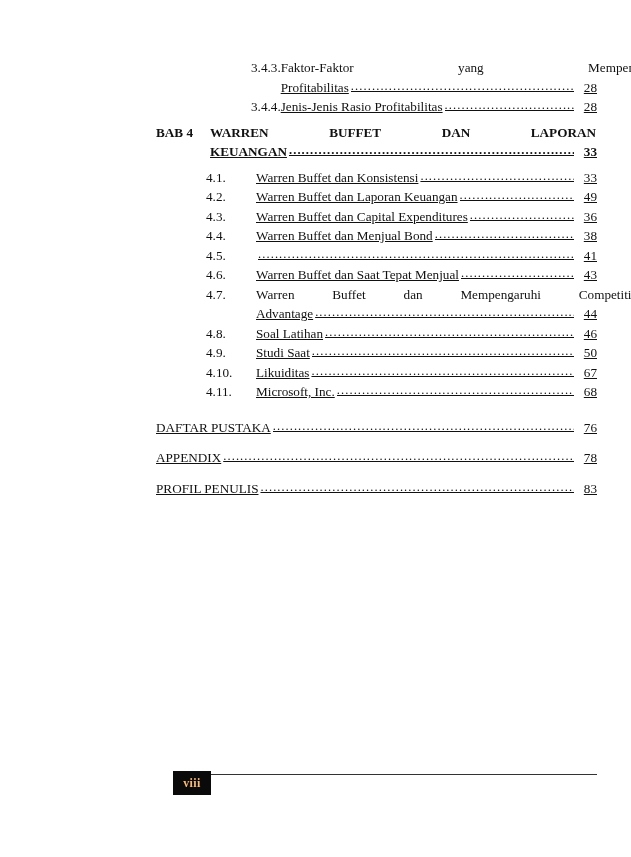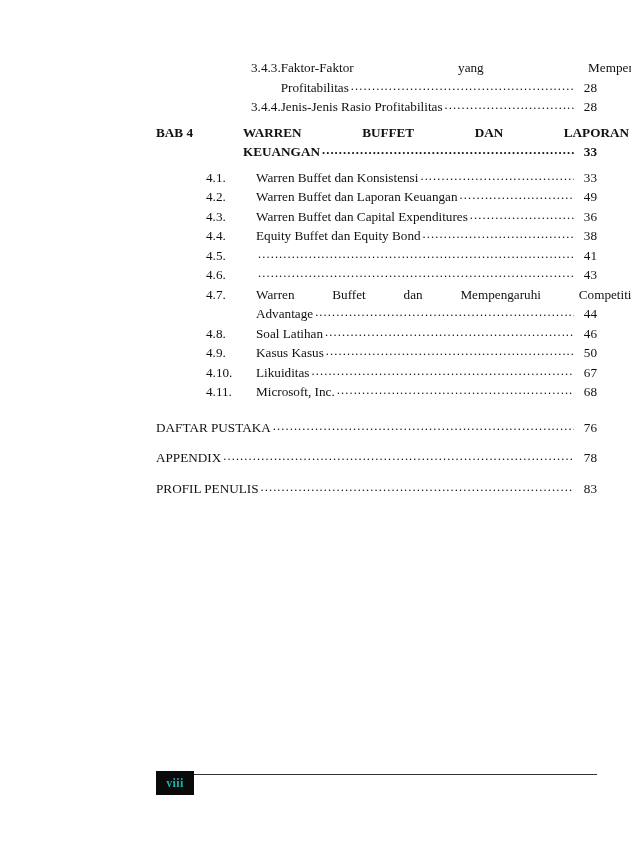--- a/index.html
+++ b/index.html
@@ -57,20 +57,21 @@
   
   .lvl3 { padding-left: 95px; }   
   .lvl2 { padding-left: 50px; }   
   .lvl1 { padding-left: 0px; }    
 
   
   .leader {
     display: flex;
     align-items: flex-start;
     width: 100%;
+    text-decoration: underline;
   }
   .leader .txt {
     flex: 0 0 auto;
     white-space: nowrap;
   }
   .leader .dots {
     flex: 1 1 auto;
     overflow: hidden;
     white-space: nowrap;
     margin: 0 1px 0 2px;
@@ -88,21 +89,21 @@
 
   
   .just {
     display: flex;
     justify-content: space-between;
     width: 388px;
     white-space: nowrap;
   }
   .just.w-bab { width: 386px; }
 
-  .bold { font-weight: bold; gap: 33px; }
+  .bold { font-weight: bold; }
 
   .spacer-sm { height: 6px; }
   .spacer-md { height: 11px; }
   .spacer-lg { height: 16px; }
 
   
   .footer {
     position: absolute;
     left: 120px;
     top: 771px;
@@ -112,26 +113,26 @@
   .footer-rule {
     position: absolute;
     left: 36px;
     right: 0;
     top: 3px;
     height: 1.4px;
     background: #333333;
   }
   .page-badge {
     position: absolute;
-    left: 0;
+    left: 17px;
     top: 0;
     width: 38px;
     height: 24px;
     background: #0a0a0a;
-    color: #14b8a6;
+    color: #fdba74;
     font-size: 12px;
     font-weight: bold;
     display: flex;
     align-items: center;
     justify-content: center;
     letter-spacing: 0.4px;
   }
 </style>
 </head>
 <body>
@@ -218,41 +219,42 @@
           <span class="dots">......................................................................................................</span>
           <span class="pg">36</span>
         </span>
       </span>
     </div>
 
     <div class="row lvl2">
       <span class="num num-l2">4.4.</span>
       <span class="body-col">
         <span class="leader">
-          <span class="txt">Equity Buffet dan Equity Bond</span>
+          <span class="txt">Warren Buffet dan Menjual Bond</span>
           <span class="dots">......................................................................................................</span>
           <span class="pg">38</span>
         </span>
       </span>
     </div>
 
     <div class="row lvl2">
       <span class="num num-l2">4.5.</span>
       <span class="body-col">
         <span class="leader">
           <span class="dots">......................................................................................................</span>
           <span class="pg">41</span>
         </span>
       </span>
     </div>
 
     <div class="row lvl2">
       <span class="num num-l2">4.6.</span>
       <span class="body-col">
         <span class="leader">
+          <span class="txt">Warren Buffet dan Saat Tepat Menjual</span>
           <span class="dots">......................................................................................................</span>
           <span class="pg">43</span>
         </span>
       </span>
     </div>
 
     <div class="row lvl2">
       <span class="num num-l2">4.7.</span>
       <span class="body-col">
         <span class="just">
@@ -278,21 +280,21 @@
           <span class="dots">......................................................................................................</span>
           <span class="pg">46</span>
         </span>
       </span>
     </div>
 
     <div class="row lvl2">
       <span class="num num-l2">4.9.</span>
       <span class="body-col">
         <span class="leader">
-          <span class="txt">Kasus Kasus</span>
+          <span class="txt">Studi Saat</span>
           <span class="dots">......................................................................................................</span>
           <span class="pg">50</span>
         </span>
       </span>
     </div>
 
     <div class="row lvl2">
       <span class="num num-l2">4.10.</span>
       <span class="body-col">
         <span class="leader">

